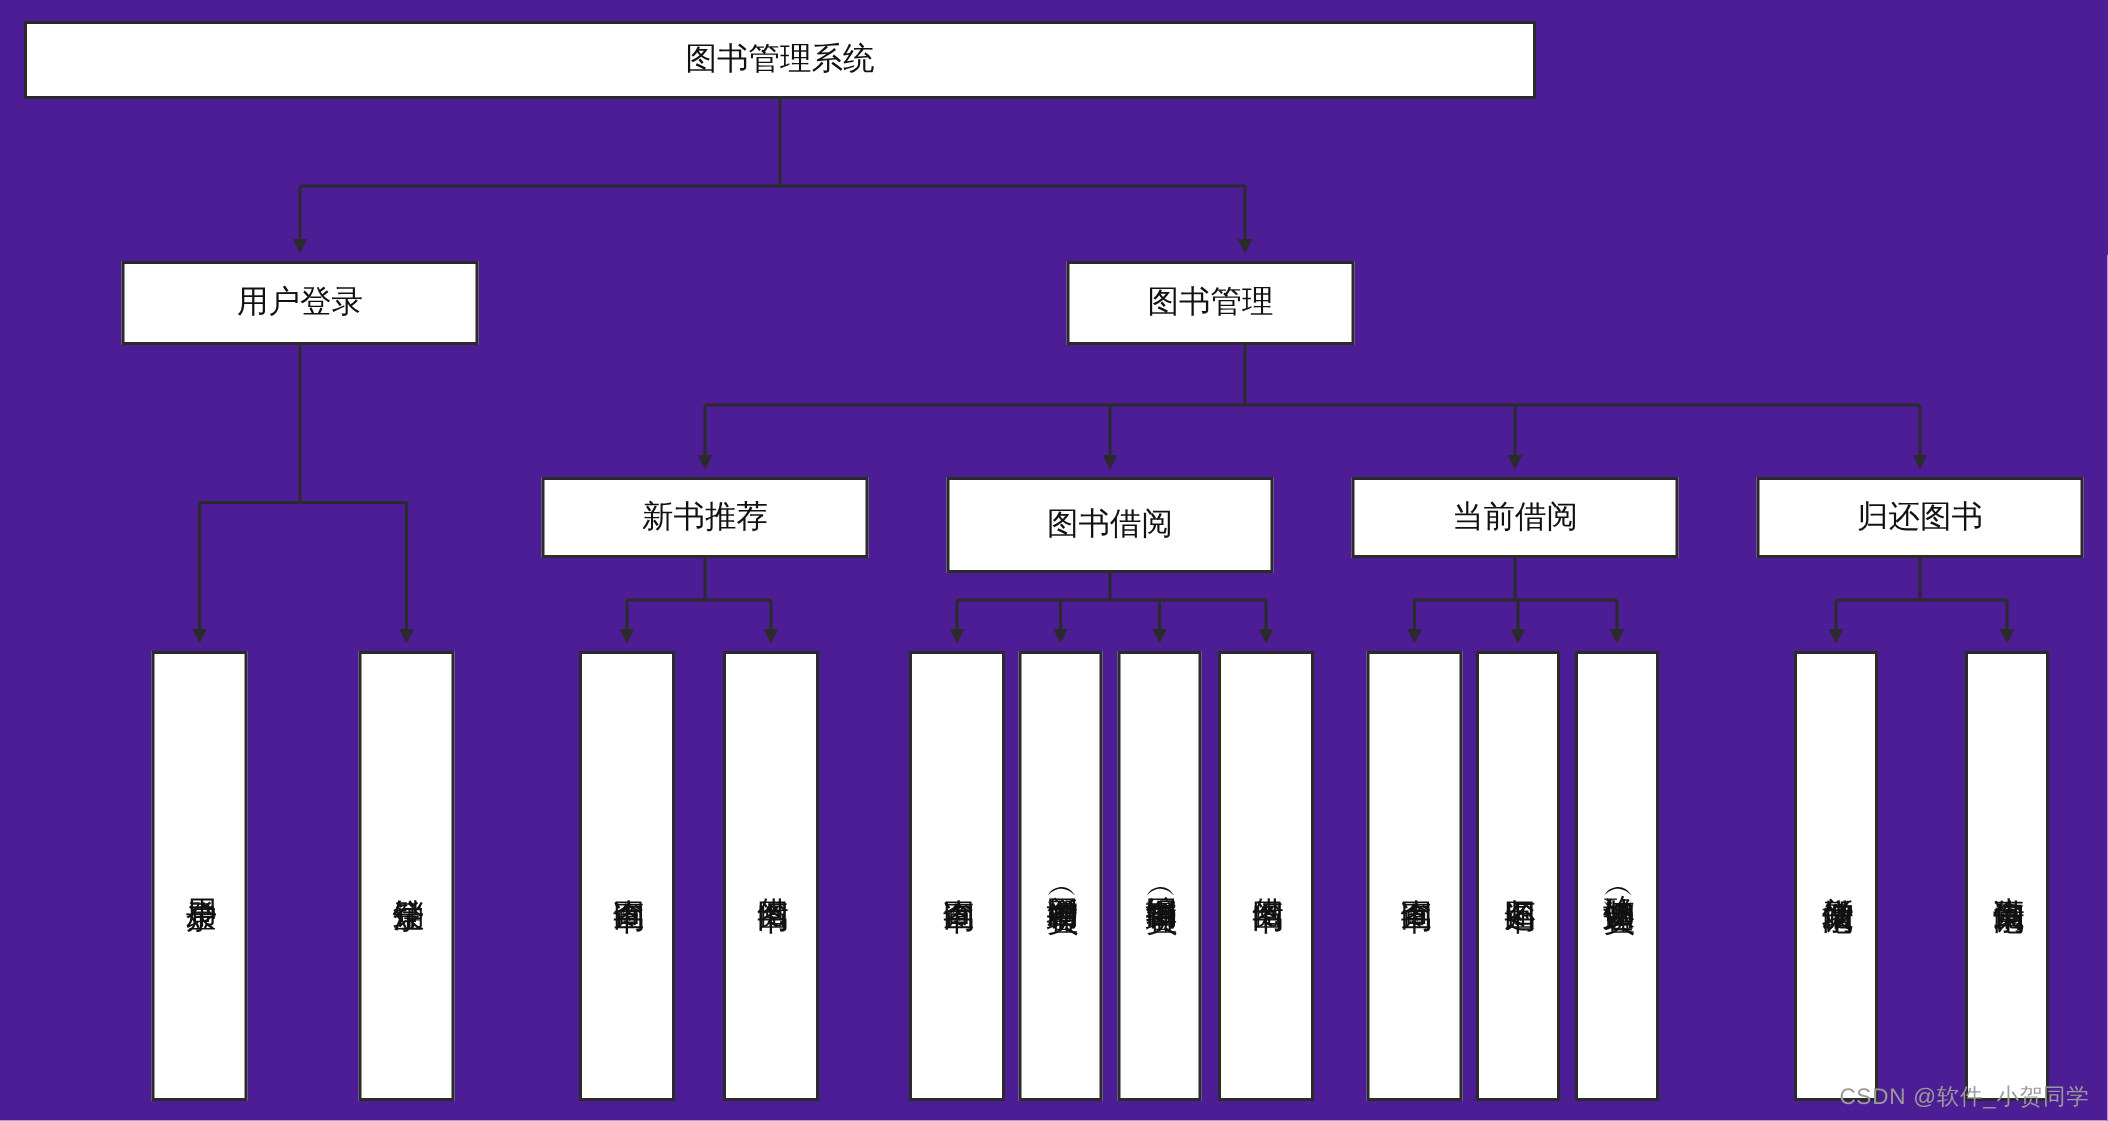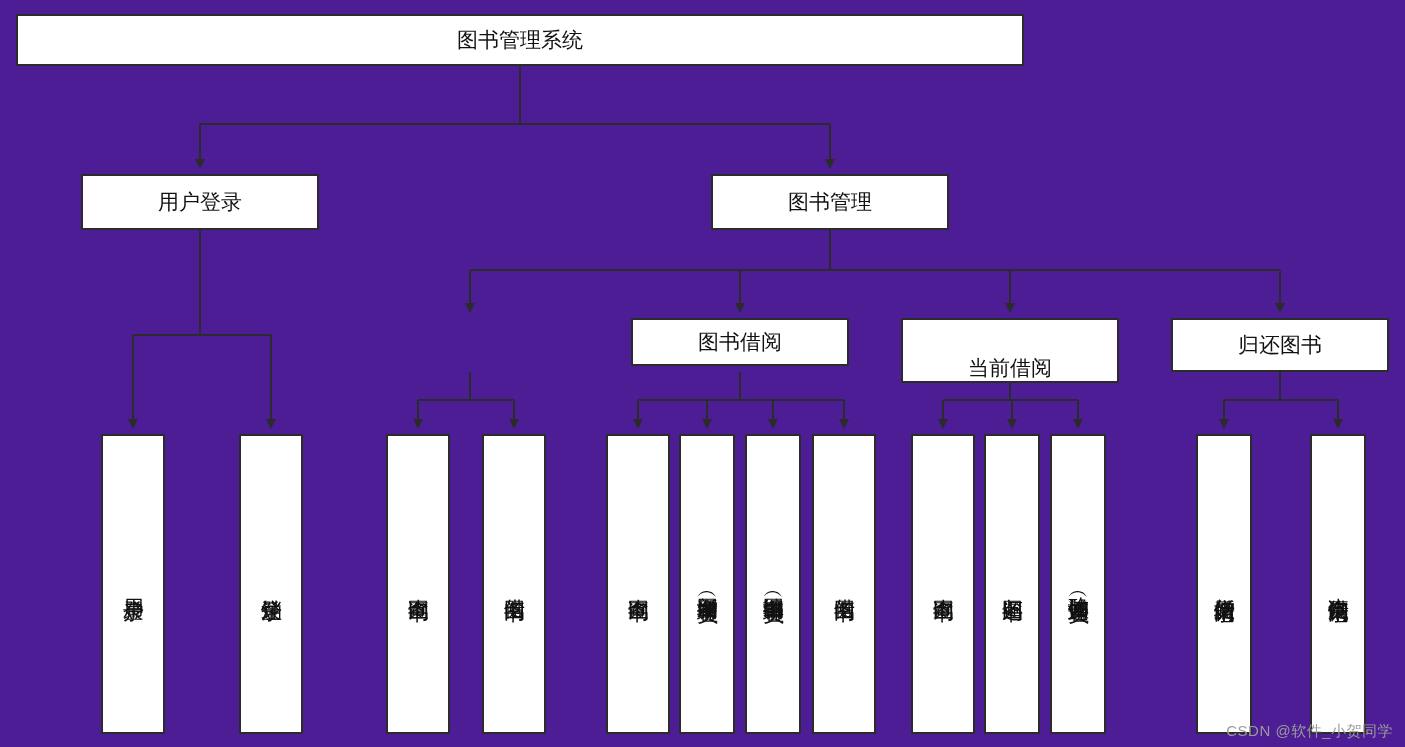--- a/index.html
+++ b/index.html
@@ -114,28 +114,31 @@
     </g>
   </svg>
 
   <div class="node" style="left:16px; top:14px; width:1008px; height:52px;">
     <span class="label">图书管理系统</span>
   </div>
 
   <div class="node" style="left:81px; top:174px; width:238px; height:56px;">
     <span class="label">用户登录</span>
   </div>
-  <div class="node" style="left:711px; top:174px; width:238px; height:56px;">
+  <div class="node" style="left:711px; top:174px; width:192px; height:56px;">
     <span class="label">图书管理</span>
   </div>
 
-  <div class="node" style="left:631px; top:318px; width:218px; height:48px;">
+  <div class="node" style="left:361px; top:318px; width:218px; height:54px;">
+    <span class="label">新书推荐</span>
+  </div>
+  <div class="node" style="left:631px; top:318px; width:218px; height:64px;">
     <span class="label">图书借阅</span>
   </div>
-  <div class="node" style="left:901px; top:318px; width:218px; height:65px;align-items:flex-end;">
+  <div class="node" style="left:901px; top:318px; width:218px; height:54px;">
     <span class="label">当前借阅</span>
   </div>
   <div class="node" style="left:1171px; top:318px; width:218px; height:54px;">
     <span class="label">归还图书</span>
   </div>
 
   <div class="node vertical" style="left:101px; top:434px; width:64px; height:300px;">
     <span class="label">用户登录</span>
   </div>
   <div class="node vertical" style="left:239px; top:434px; width:64px; height:300px;">

